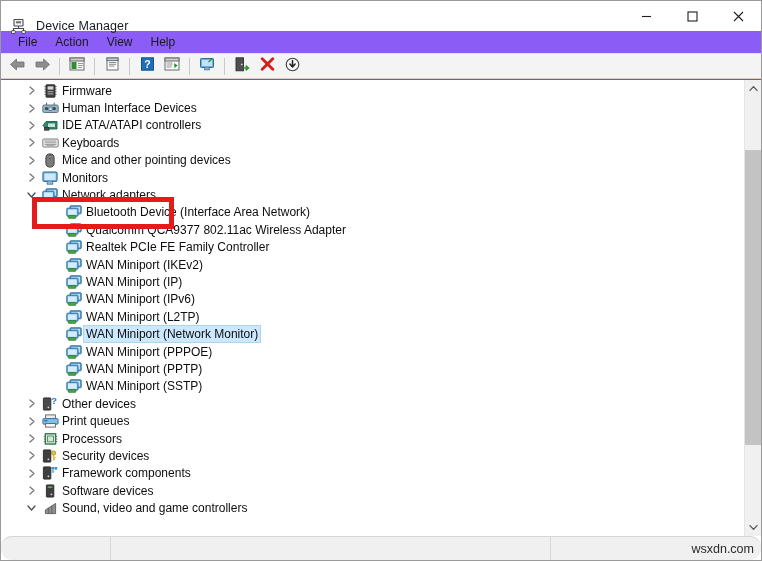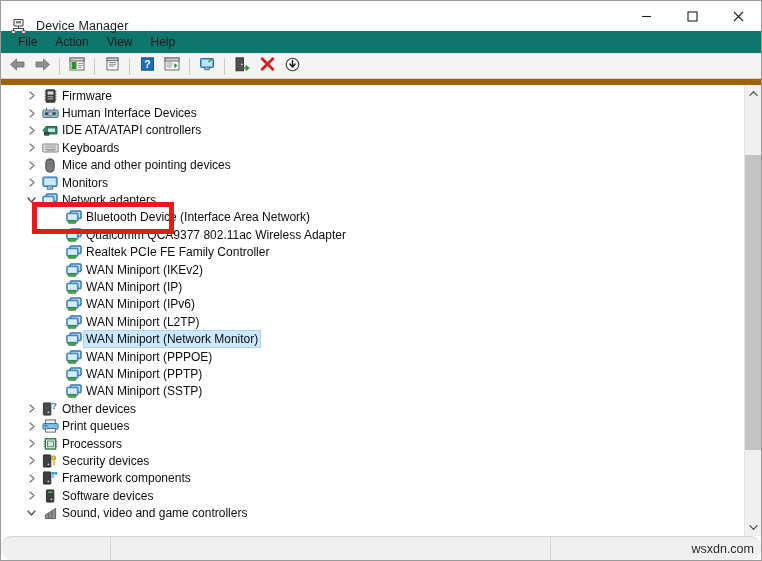--- a/index.html
+++ b/index.html
@@ -42,21 +42,21 @@
   .wc {
     width: 46px; height: 30px;
     display: flex; align-items: center; justify-content: center;
     color: #1f1f1f;
   }
 
   
   .menubar {
     height: 22px;
     flex: 0 0 22px;
-    background: #0f766e;
+    background: #8b5cf6;
     display: flex;
     align-items: center;
     padding-left: 8px;
   }
   .menu-item {
     font-size: 12px;
     color: #1a1a1a;
     padding: 2px 9px;
     line-height: 16px;
   }
@@ -84,21 +84,21 @@
     margin: 0 4px;
   }
 
   
   .content {
     flex: 1 1 auto;
     position: relative;
     display: flex;
     background: #ffffff;
     overflow: hidden;
-    border-top: 6px solid #a16207;
+    border-top: 1px solid #a16207;
   }
   .tree {
     flex: 1 1 auto;
     position: relative;
     overflow: hidden;
     padding-top: 2px;
   }
   .row {
     height: 17.4px;
     display: flex;

